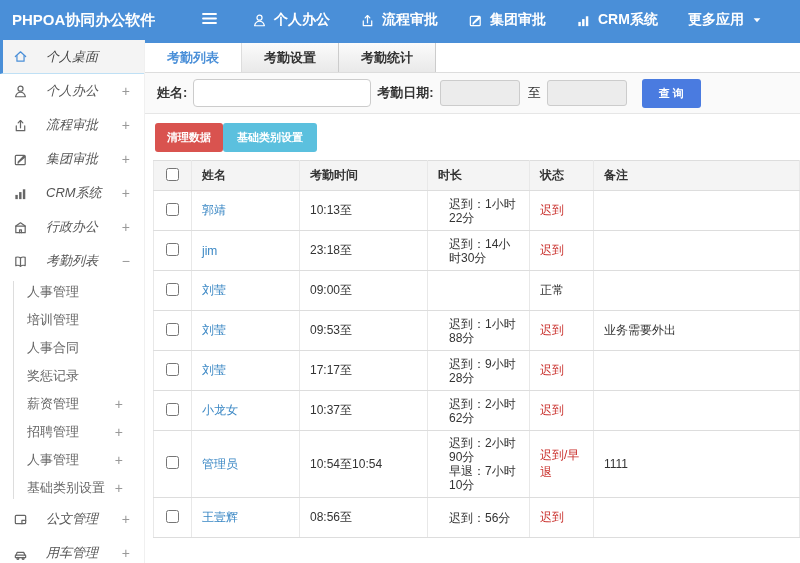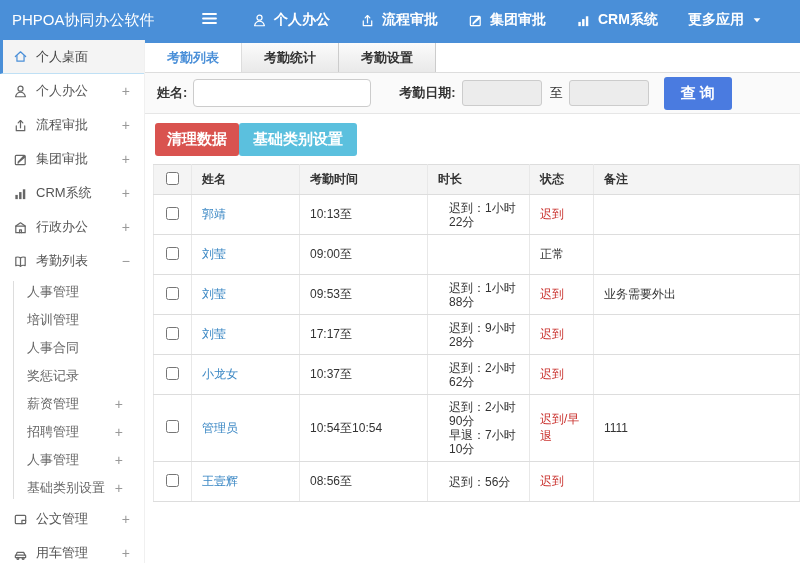--- a/index.html
+++ b/index.html
@@ -1,52 +1,52 @@
 <!DOCTYPE html>
 <html style="--accent: #4a8fd8; --query: #4a7be0; --danger: #d9534f; --info: #5bc0de; --link: #3a87c4; --late: #c9302c;"><head>
 <meta charset="utf-8">
 <style>
   *{margin:0;padding:0;box-sizing:border-box;}
   html,body{width:800px;height:563px;overflow:hidden;background:#fff;
     font-family:"Liberation Sans","DejaVu Sans",sans-serif;}
   
   .topbar{height:40px;background:var(--accent,#4a8fd8);display:flex;align-items:center;color:#fff;}
-  .brand{width:145px;padding-left:12px;font-size:15px;font-weight:normal;white-space:nowrap;flex:none;}
+  .brand{width:145px;padding-left:12px;font-size:15px;font-weight:bold;white-space:nowrap;flex:none;}
   .hamburger{margin-left:56px;display:flex;align-items:center;cursor:pointer;}
   .topnav{display:flex;align-items:center;margin-left:34px;gap:30px;}
   .nav-item{display:flex;align-items:center;gap:7px;font-size:14px;font-weight:bold;cursor:pointer;white-space:nowrap;}
   .nav-item .icon{display:flex;align-items:center;}
   
   .layout{display:flex;height:523px;}
   .sidebar{width:145px;flex:none;border-right:1px solid #f0f0f0;overflow:hidden;background:#fff;}
   .side-item{height:34px;display:flex;align-items:center;padding-left:12px;font-size:13px;color:#555;cursor:pointer;position:relative;}
   .side-item .icon{display:flex;align-items:center;width:17px;justify-content:center;}
-  .side-item .lbl{margin-left:7px;}
+  .side-item .lbl{margin-left:17px;font-style:italic;}
   .side-item .expand{position:absolute;right:14px;color:#999;font-size:14px;line-height:1;}
   .side-item.active{background:#f4f4f4;border-left:3px solid var(--accent,#4a8fd8);
     border-bottom:1px solid #bfe0f5;padding-left:9px;color:#444;}
   .submenu{position:relative;}
   .submenu:before{content:"";position:absolute;left:13px;top:3px;bottom:3px;width:1px;background:#ddd;}
   .sub-item{height:28px;display:flex;align-items:center;padding-left:27px;font-size:13px;color:#666;cursor:pointer;position:relative;}
   .sub-item .expand{position:absolute;right:21px;color:#999;font-size:14px;line-height:1;}
   
   .content{flex:1;min-width:0;display:flex;flex-direction:column;border-top:3px solid var(--accent,#4a8fd8);}
   .tabbar{display:flex;height:30px;border-bottom:1px solid #ddd;background:#fff;}
   .tab{padding:0 22px;display:flex;align-items:center;font-size:13px;font-weight:bold;color:#333;
     background:linear-gradient(#fbfbfb,#e9e9e9);border-right:1px solid #ccc;cursor:pointer;}
   .tab.active{background:#fff;color:var(--accent,#4a8fd8);border-right:1px solid #ddd;}
   .searchbar{height:41px;background:#fafafa;border-bottom:1px solid #e6e6e6;display:flex;align-items:center;
     padding:0 12px;font-size:13px;}
   .searchbar label{font-weight:bold;color:#333;white-space:nowrap;}
-  .date-label{margin-left:28px;}
+  .date-label{margin-left:6px;}
   .name-input{width:178px;height:28px;border:1px solid #ccc;border-radius:4px;margin-left:6px;padding:0 8px;
     font-size:13px;background:#fff;outline:none;}
   .date-input{width:80px;height:26px;border:1px solid #ccc;border-radius:3px;background:#ececec;margin-left:6px;outline:none;padding:0 6px;font-size:12px;}
   .to{margin-left:8px;color:#333;}
-  .btn{border:none;border-radius:3px;color:#fff;font-size:15px;font-weight:bold;cursor:pointer;white-space:nowrap;}
+  .btn{border:none;border-radius:3px;color:#fff;font-size:11px;font-weight:bold;cursor:pointer;white-space:nowrap;}
   .btn-query{background:var(--query,#4a7be0);padding:7px 17px;margin-left:15px;}
   .toolbar{padding:9px 8px 8px 10px;display:flex;gap:0;}
   .btn-danger{background:var(--danger,#d9534f);padding:7px 12px;}
   .btn-info{background:var(--info,#5bc0de);padding:7px 14px;}
   
   .grid-wrap{flex:1;overflow:hidden;padding-left:8px;}
   table{border-collapse:collapse;width:100%;font-size:12px;color:#333;table-layout:fixed;}
   th,td{border-left:1px solid #e8e8e8;border-right:1px solid #e8e8e8;
     border-top:1px solid #ddd;border-bottom:1px solid #ddd;
     text-align:left;vertical-align:middle;padding:5px 10px;}
@@ -277,22 +277,22 @@
           </svg>
         </span>
         <span class="lbl">用车管理</span>
         <span class="expand">+</span>
       </div>
     </aside>
 
   <main class="content">
     <div class="tabbar">
         <div class="tab active">考勤列表</div>
+        <div class="tab">考勤设置</div>
         <div class="tab">考勤统计</div>
-        <div class="tab">考勤设置</div>
       </div>
 
     <div class="searchbar">
       <label>姓名:</label>
       <input class="name-input" type="text" value="" style="">
       <label class="date-label">考勤日期:</label>
       <input class="date-input" type="text" value="" style="">
       <span class="to">至</span>
       <input class="date-input" type="text" value="" style="">
       <button class="btn btn-query">查 询</button>
@@ -321,20 +321,30 @@
               <td class="c-name">郭靖</td>
               <td class="c-time">10:13至</td>
               <td class="c-duration">
                 <div class="dur-line">迟到：1小时22分</div>
               </td>
               <td class="c-status status-late">迟到</td>
               <td class="c-note"></td>
             </tr>
             <tr>
               <td class="c-check"><input type="checkbox" style=""></td>
+              <td class="c-name">jim</td>
+              <td class="c-time">23:18至</td>
+              <td class="c-duration">
+                <div class="dur-line">迟到：14小时30分</div>
+              </td>
+              <td class="c-status status-late">迟到</td>
+              <td class="c-note"></td>
+            </tr>
+            <tr>
+              <td class="c-check"><input type="checkbox" style=""></td>
               <td class="c-name">刘莹</td>
               <td class="c-time">09:00至</td>
               <td class="c-duration"></td>
               <td class="c-status status-normal">正常</td>
               <td class="c-note"></td>
             </tr>
             <tr>
               <td class="c-check"><input type="checkbox" style=""></td>
               <td class="c-name">刘莹</td>
               <td class="c-time">09:53至</td>

